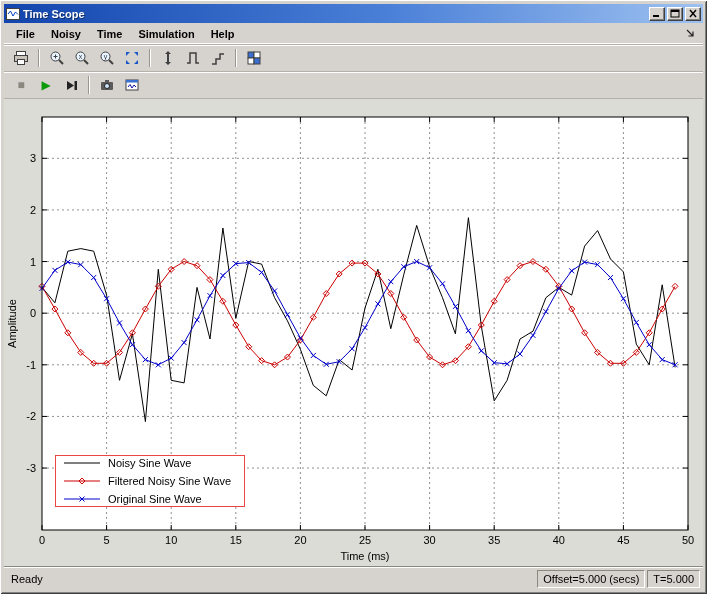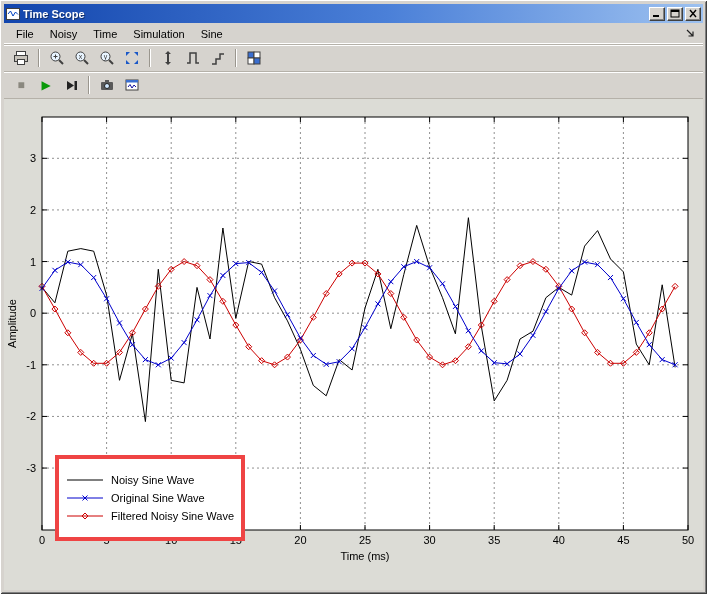--- a/index.html
+++ b/index.html
@@ -38,21 +38,21 @@
     cursor:default;
   }
 
   
   .menubar{
     height:22px;flex:none;
     display:flex;align-items:center;
     padding:0 4px;position:relative;
     border-bottom:1px solid #b5b1a9;
     box-shadow:inset 0 -1px 0 #ffffff;
-    font-size:11px;color:#000000;
+    font-size:11px;color:#000000;font-weight:bold;
   }
   .menu-item{padding:3px 8px;}
   .dock-arrow{position:absolute;right:6px;top:4px;width:13px;height:13px;display:flex;}
 
   
   .toolbar{
     height:27px;flex:none;
     display:flex;align-items:center;
     padding:0 5px;gap:1px;
     border-bottom:1px solid #b5b1a9;
@@ -79,22 +79,22 @@
     flex:1;position:relative;
     background:#dcdcd6;
     overflow:hidden;
   }
   #plot-svg{display:block;}
   svg text{font-family:"Liberation Sans",sans-serif;}
 
   .legend{
     position:absolute;left:51px;top:356px;
     width:190px;
-    background:#ffffff;border:4px solid #ef4444;
-    padding:14px 6px;
+    background:#ffffff;border:1px solid #ef4444;
+    padding:0 6px;
     display:flex;flex-direction:column;gap:4px;
   }
   .legend-row{display:flex;align-items:center;gap:6px;height:14px;}
   .legend-label{font-size:11px;color:#000000;white-space:nowrap;}
 
   
   .statusbar{
     height:24px;flex:none;
     border-top:1px solid #8a887f;
     box-shadow:inset 0 1px 0 #ffffff;
@@ -141,21 +141,21 @@
           </svg>
       </button>
     </span>
   </div>
 
   <div class="menubar">
     <span class="menu-item">File</span>
     <span class="menu-item">Noisy</span>
     <span class="menu-item">Time</span>
     <span class="menu-item">Simulation</span>
-    <span class="menu-item">Sine</span>
+    <span class="menu-item">Help</span>
     <span class="dock-arrow">
       <svg width="13" height="13" viewBox="0 0 13 13">
           <path d="M3 3 L9 9 M9 4.5 V9 H4.5" stroke="#222222" fill="none" stroke-width="1.2"></path>
         </svg>
     </span>
   </div>
 
   <div class="toolbar">
     <button class="tbtn">
       <svg width="16" height="16" viewBox="0 0 16 16">
@@ -446,29 +446,35 @@
 
     <div class="legend">
       <div class="legend-row">
         <svg class="legend-sample" width="40" height="12">
             <line x1="2" y1="6" x2="38" y2="6" stroke="#000000" stroke-width="1"></line>
           </svg>
         <span class="legend-label">Noisy Sine Wave</span>
       </div>
       <div class="legend-row">
         <svg class="legend-sample" width="40" height="12">
-            <line x1="2" y1="6" x2="38" y2="6" stroke="#0000cc" stroke-width="1"></line>
-            <path d="M17.5 3.5L22.5 8.5M17.5 8.5L22.5 3.5" stroke="#0000cc" fill="none"></path>
-          </svg>
-        <span class="legend-label">Original Sine Wave</span>
+            <line x1="2" y1="6" x2="38" y2="6" stroke="#cc0000" stroke-width="1"></line>
+            <path d="M20 3L23 6L20 9L17 6Z" stroke="#cc0000" fill="none"></path>
+          </svg>
+        <span class="legend-label">Filtered Noisy Sine Wave</span>
       </div>
       <div class="legend-row">
         <svg class="legend-sample" width="40" height="12">
-            <line x1="2" y1="6" x2="38" y2="6" stroke="#cc0000" stroke-width="1"></line>
-            <path d="M20 3L23 6L20 9L17 6Z" stroke="#cc0000" fill="none"></path>
-          </svg>
-        <span class="legend-label">Filtered Noisy Sine Wave</span>
+            <line x1="2" y1="6" x2="38" y2="6" stroke="#0000cc" stroke-width="1"></line>
+            <path d="M17.5 3.5L22.5 8.5M17.5 8.5L22.5 3.5" stroke="#0000cc" fill="none"></path>
+          </svg>
+        <span class="legend-label">Original Sine Wave</span>
       </div>
     </div>
   </div>
 
+  <div class="statusbar">
+    <span class="status-text">Ready</span>
+    <span class="status-spacer"></span>
+    <span class="status-panel">Offset=5.000 (secs)</span>
+    <span class="status-panel">T=5.000</span>
+  </div>
 
 </div>
 
 </body></html>

